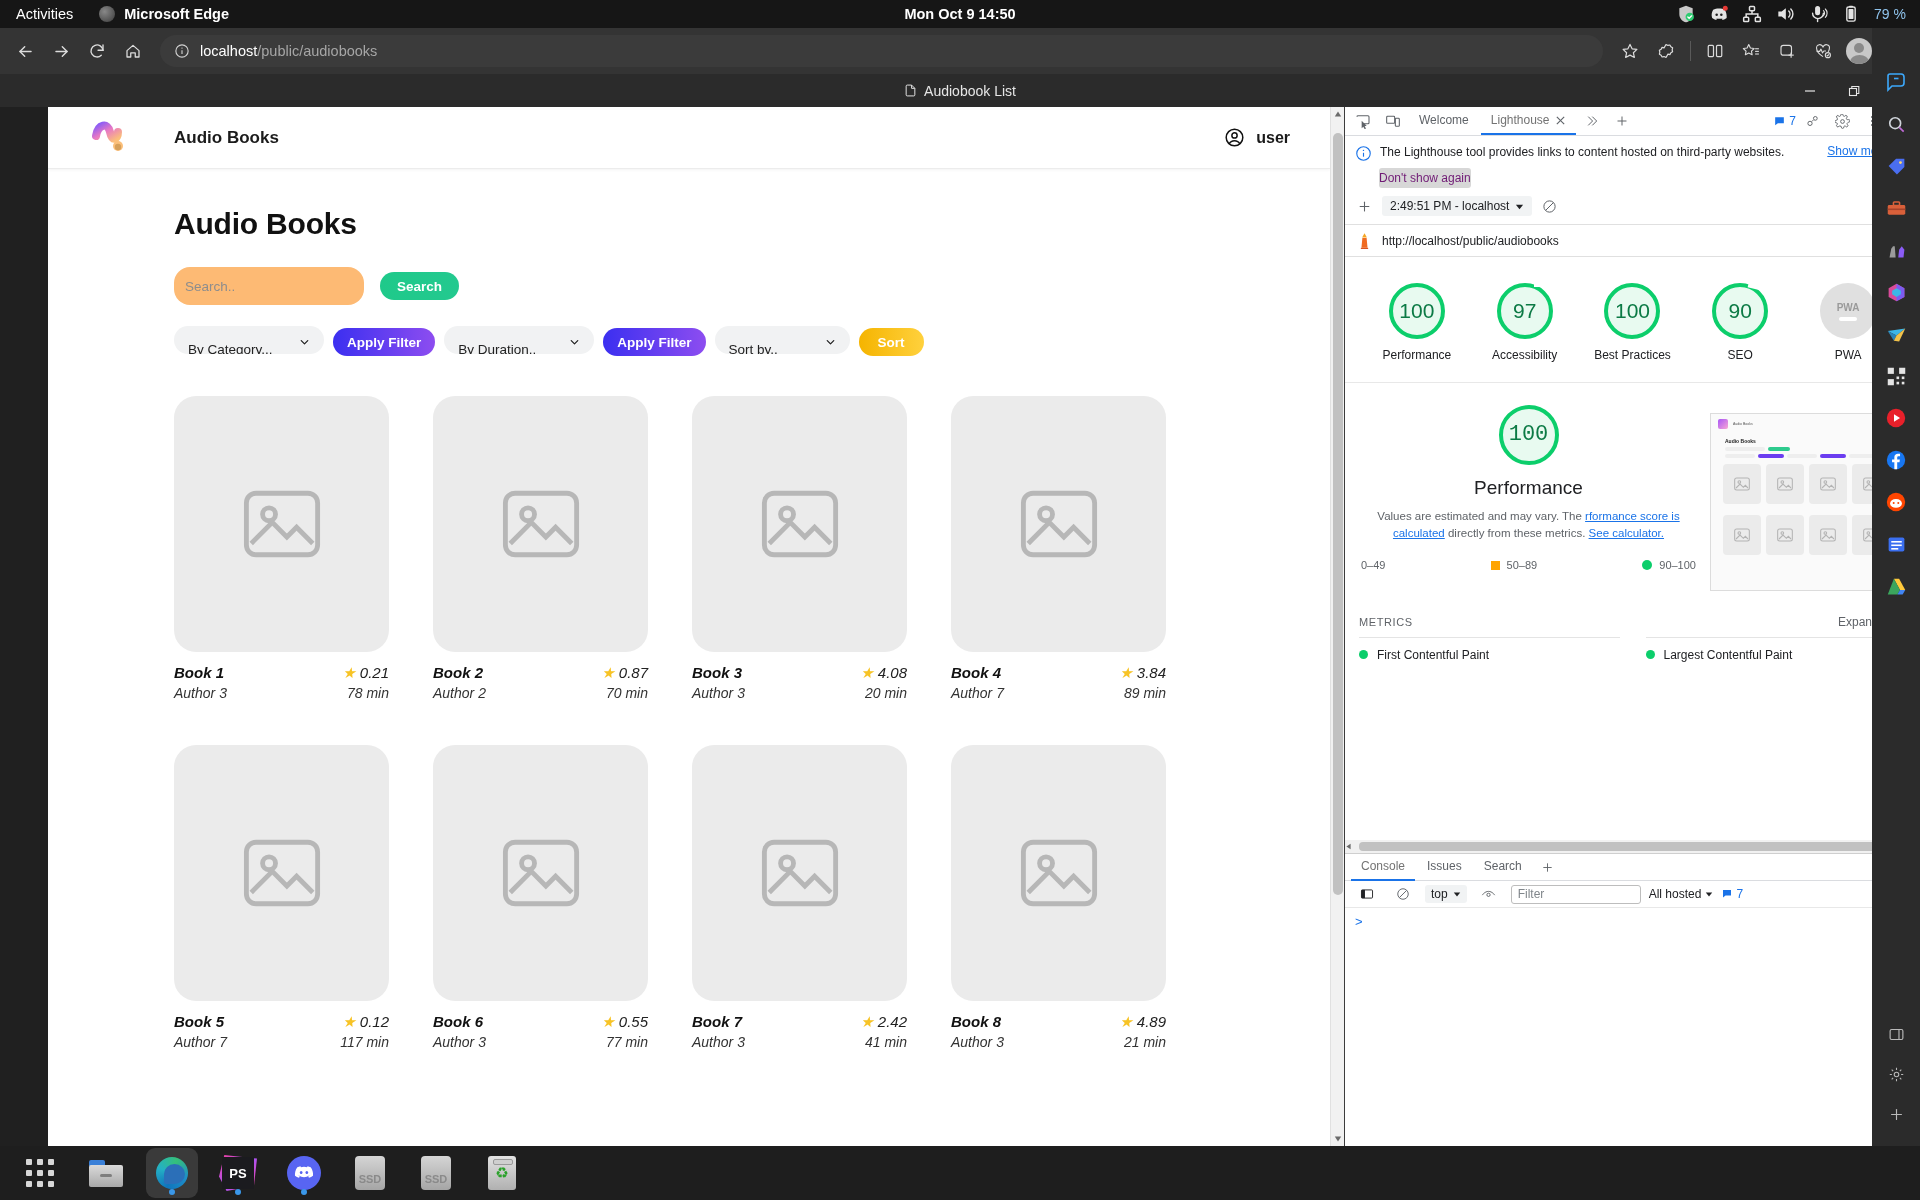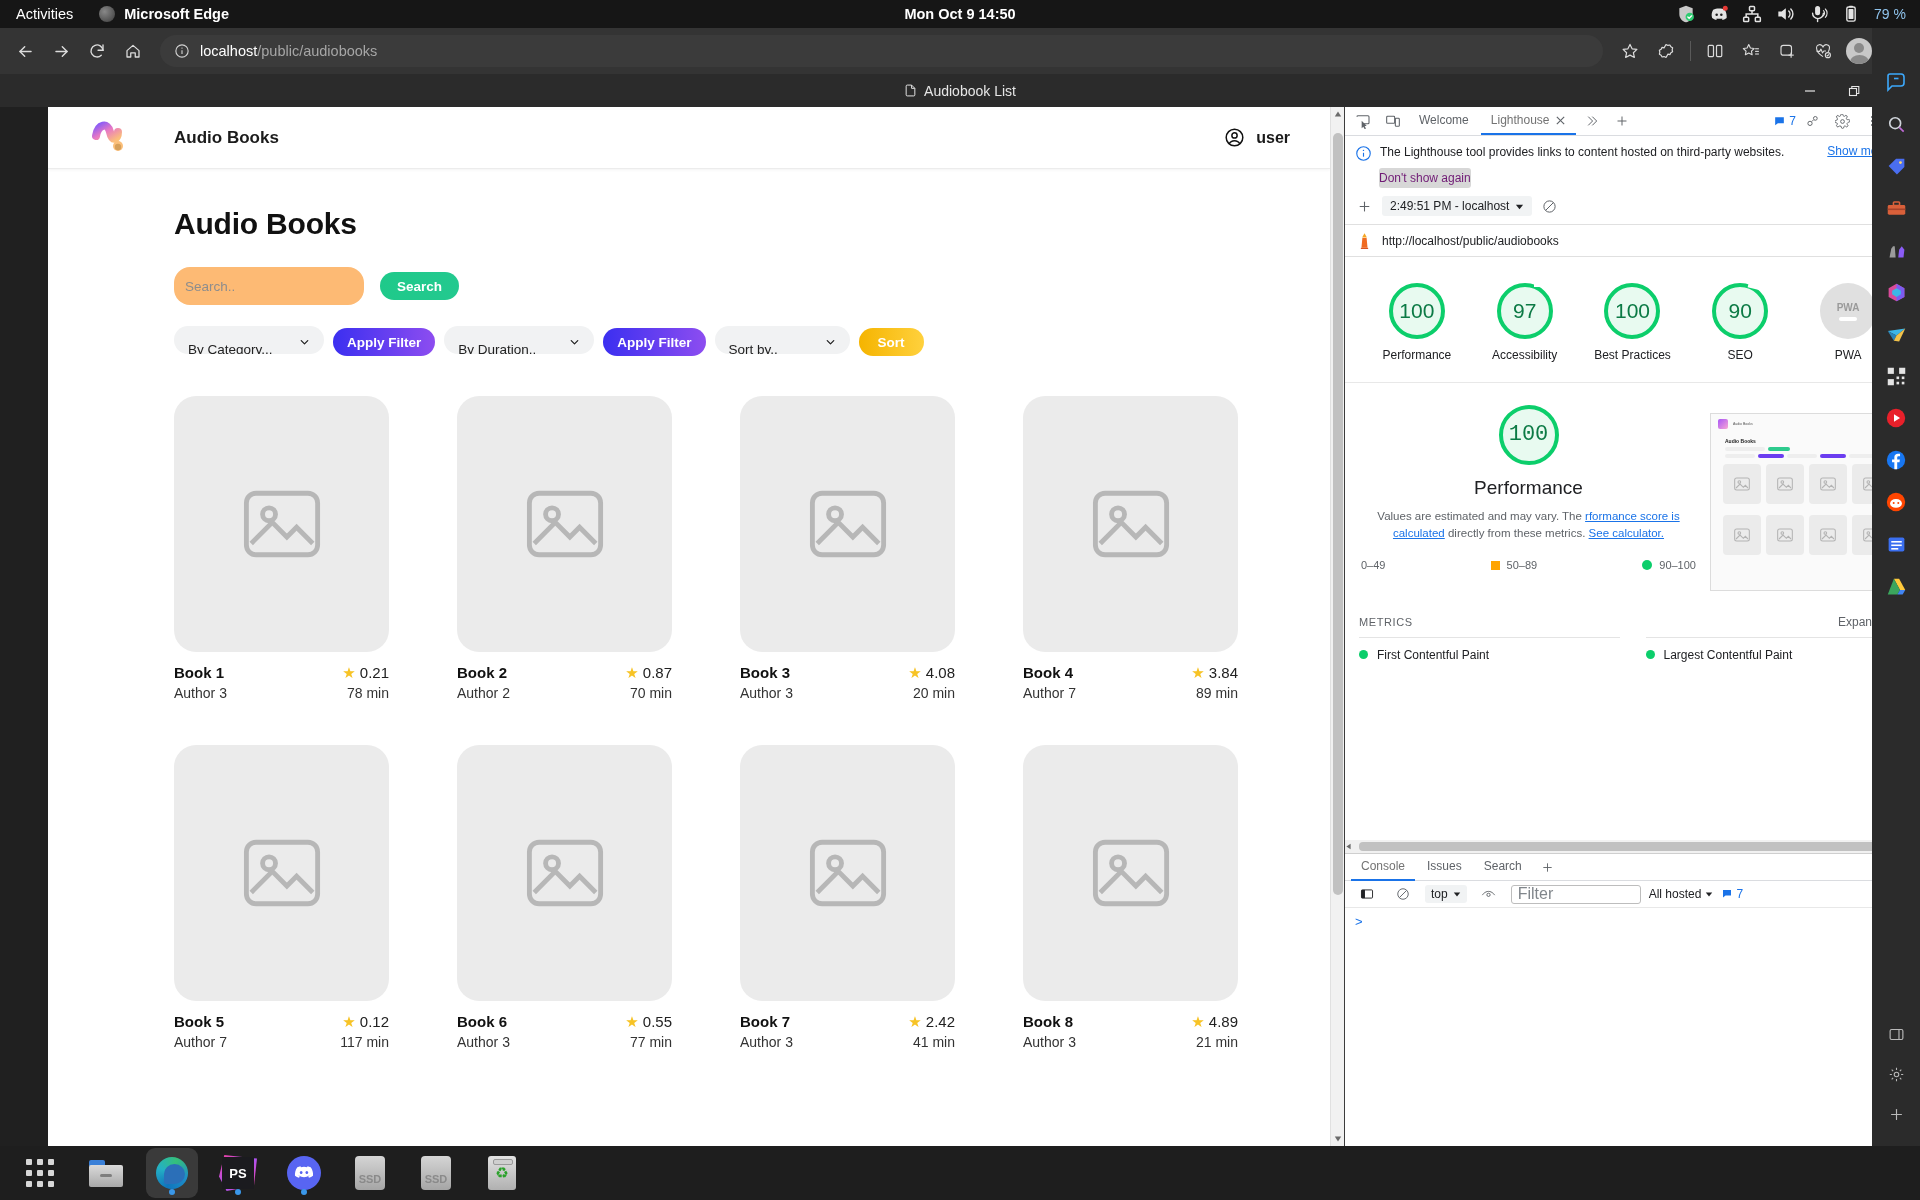--- a/index.html
+++ b/index.html
@@ -137,22 +137,23 @@
   .sel-wrap { position: relative; display: inline-block; }
   .sel-wrap .chev {
     position: absolute; right: 13px; top: 50%; transform: translateY(-50%);
     pointer-events: none; color: #222;
   }
   .sel-cat { width: 150px; }
   .sel-dur { width: 150px; }
   .sel-sort { width: 135px; }
   
   .book-grid {
-    display: grid; grid-template-columns: repeat(4, 215px); gap: 44px 68px;
+    display: grid; grid-template-columns: repeat(4, 215px); gap: 44px 44px;
     margin-top: 38px;
+    font-style: italic;
   }
   .book-cover {
     width: 215px; height: 256px; background: #ebebeb; border-radius: 22px;
     display: flex; align-items: center; justify-content: center;
   }
   .book-meta { display: flex; justify-content: space-between; margin-top: 12px; }
   .bm-left .bm-title { font-size: 15px; font-weight: 700; color: #111; }
   .bm-left .bm-author { font-size: 14px; color: #333; margin-top: 4px; }
   .bm-right { text-align: right; }
   .bm-rating { font-size: 15px; color: #222; display: flex; align-items: center; gap: 4px; justify-content: flex-end; }
@@ -316,21 +317,21 @@
   .console-toolbar {
     height: 27px; display: flex; align-items: center; gap: 8px;
     padding: 0 8px; border-bottom: 1px solid #e8e8e8;
   }
   .ctx-pill {
     background: #f1f3f4; border-radius: 3px; padding: 2px 6px; font-size: 12px;
     display: flex; align-items: center; gap: 5px;
   }
   .filter-input {
     width: 130px; height: 19px; border: 1px solid #bdbdbd; border-radius: 3px;
-    font-size: 16px; padding: 0 6px; outline: none; color: #202124;
+    font-size: 12px; padding: 0 6px; outline: none; color: #202124;
     font-family: "Liberation Sans", sans-serif; background: #fff;
   }
   .filter-input::placeholder { color: #80868b; }
   .levels { display: flex; align-items: center; gap: 4px; font-size: 12px; color: #202124; }
   .console-body { flex: 1; padding: 6px 10px; }
   .prompt-caret { color: #1a73e8; font-size: 13px; }
   
   #edge-sidebar {
     position: absolute; right: 0; top: 28px; width: 48px; height: 1118px;
     background: #2b2b2b; display: flex; flex-direction: column;

